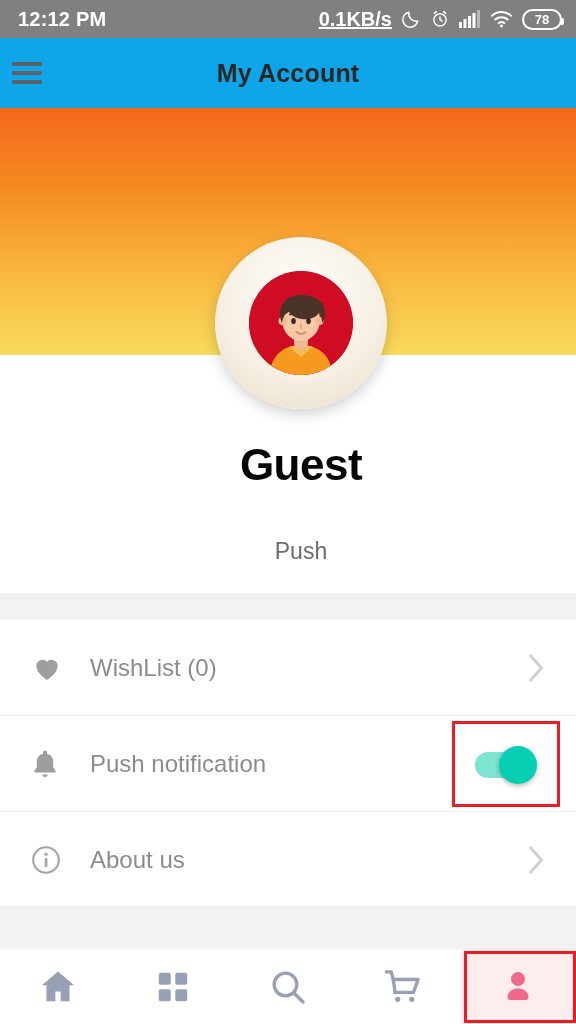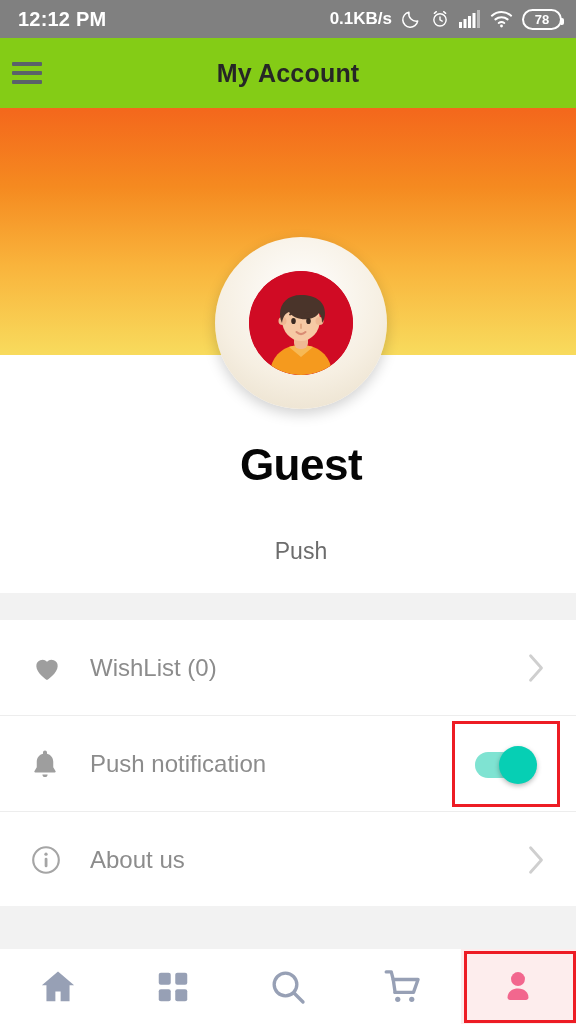--- a/index.html
+++ b/index.html
@@ -12,36 +12,36 @@
 
   
   .statusbar {
     position:absolute; left:0; top:0; width:576px; height:38px;
     background:#808080; color:#ffffff;
     display:flex; align-items:center; justify-content:space-between;
     padding:0 14px 0 18px;
   }
   .sb-time { font-size:20px; font-weight:bold; letter-spacing:0.2px; }
   .sb-right { display:flex; align-items:center; gap:9px; }
-  .sb-net { font-size:17px; font-weight:bold; }
+  .sb-net { font-size:20px; font-weight:bold;text-decoration:underline; }
   .sb-ico { display:block; }
   .batt {
     display:flex; align-items:center; justify-content:center;
     width:40px; height:21px; border:2px solid #fff; border-radius:11px;
     font-size:13px; font-weight:bold; color:#fff; position:relative;
   }
   .batt::after {
     content:""; position:absolute; right:-4px; top:7px;
     width:3px; height:7px; background:#fff; border-radius:0 2px 2px 0;
   }
 
   
   .appbar {
     position:absolute; left:0; top:38px; width:576px; height:70px;
-    background:#84cc16; display:flex; align-items:center;
+    background:#0ea5e9; display:flex; align-items:center;
   }
   .hamburger {
     position:absolute; left:12px; top:50%; transform:translateY(-50%);
     width:30px; height:22px; display:flex; flex-direction:column;
     justify-content:space-between; cursor:pointer;
   }
   .hamburger span { display:block; width:30px; height:4px; background:#5a6169; border-radius:1px; }
   .appbar-title {
     width:100%; text-align:center; font-size:25px; font-weight:bold;
     color:#262626; letter-spacing:0.2px;

